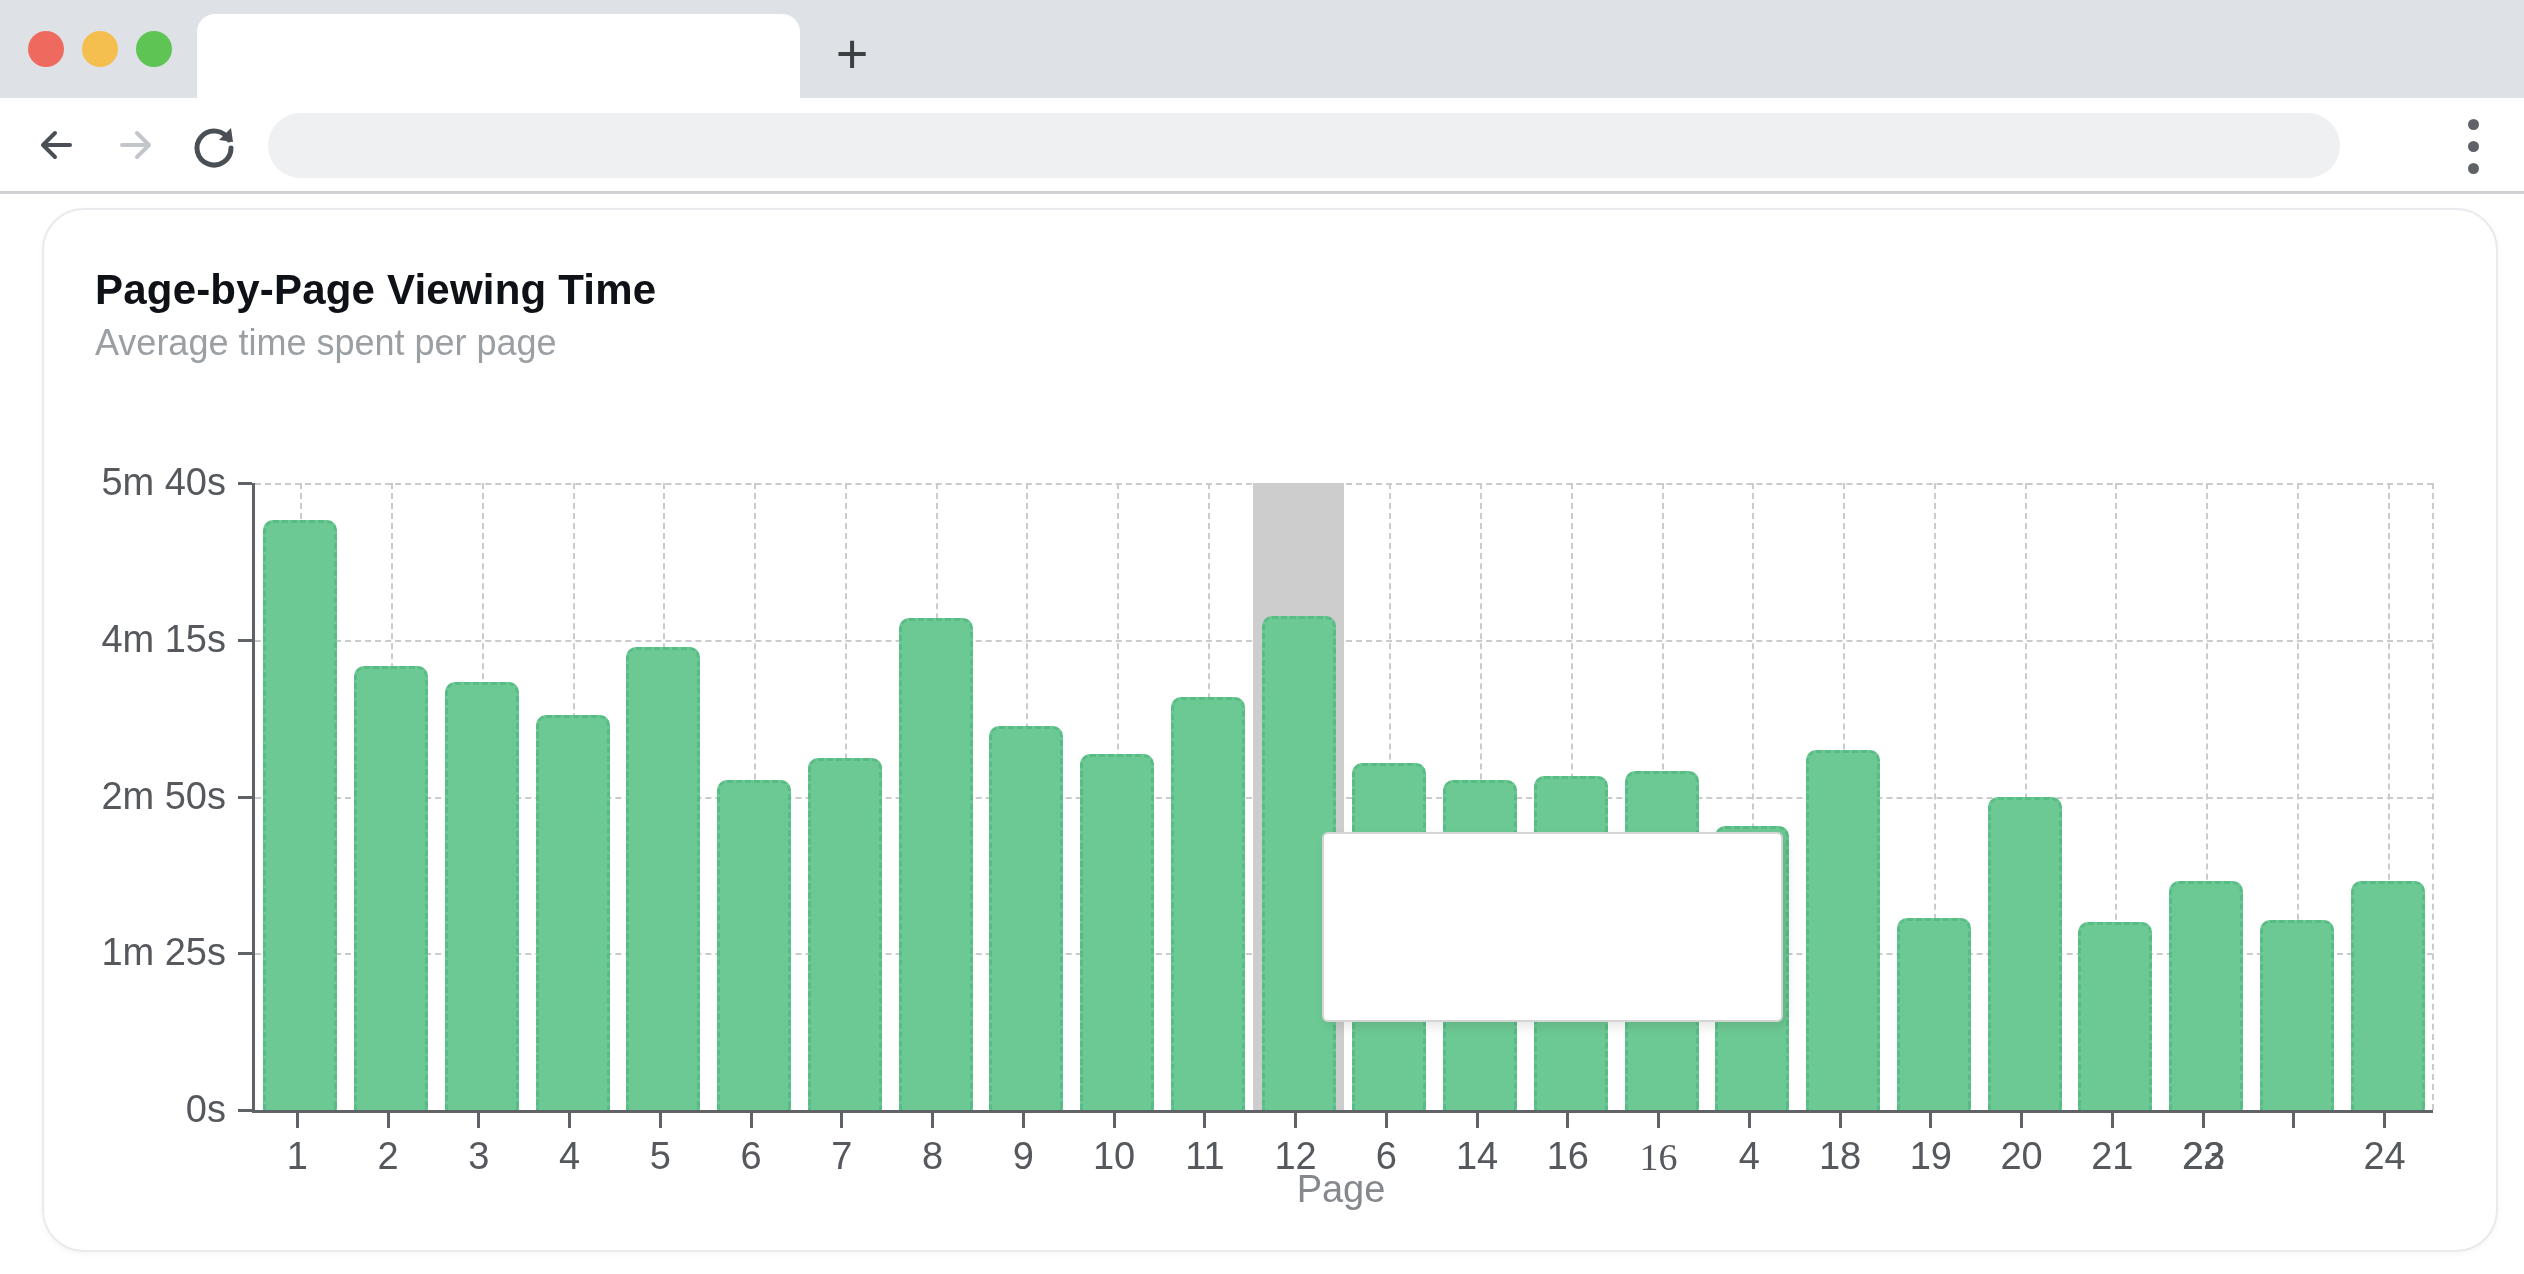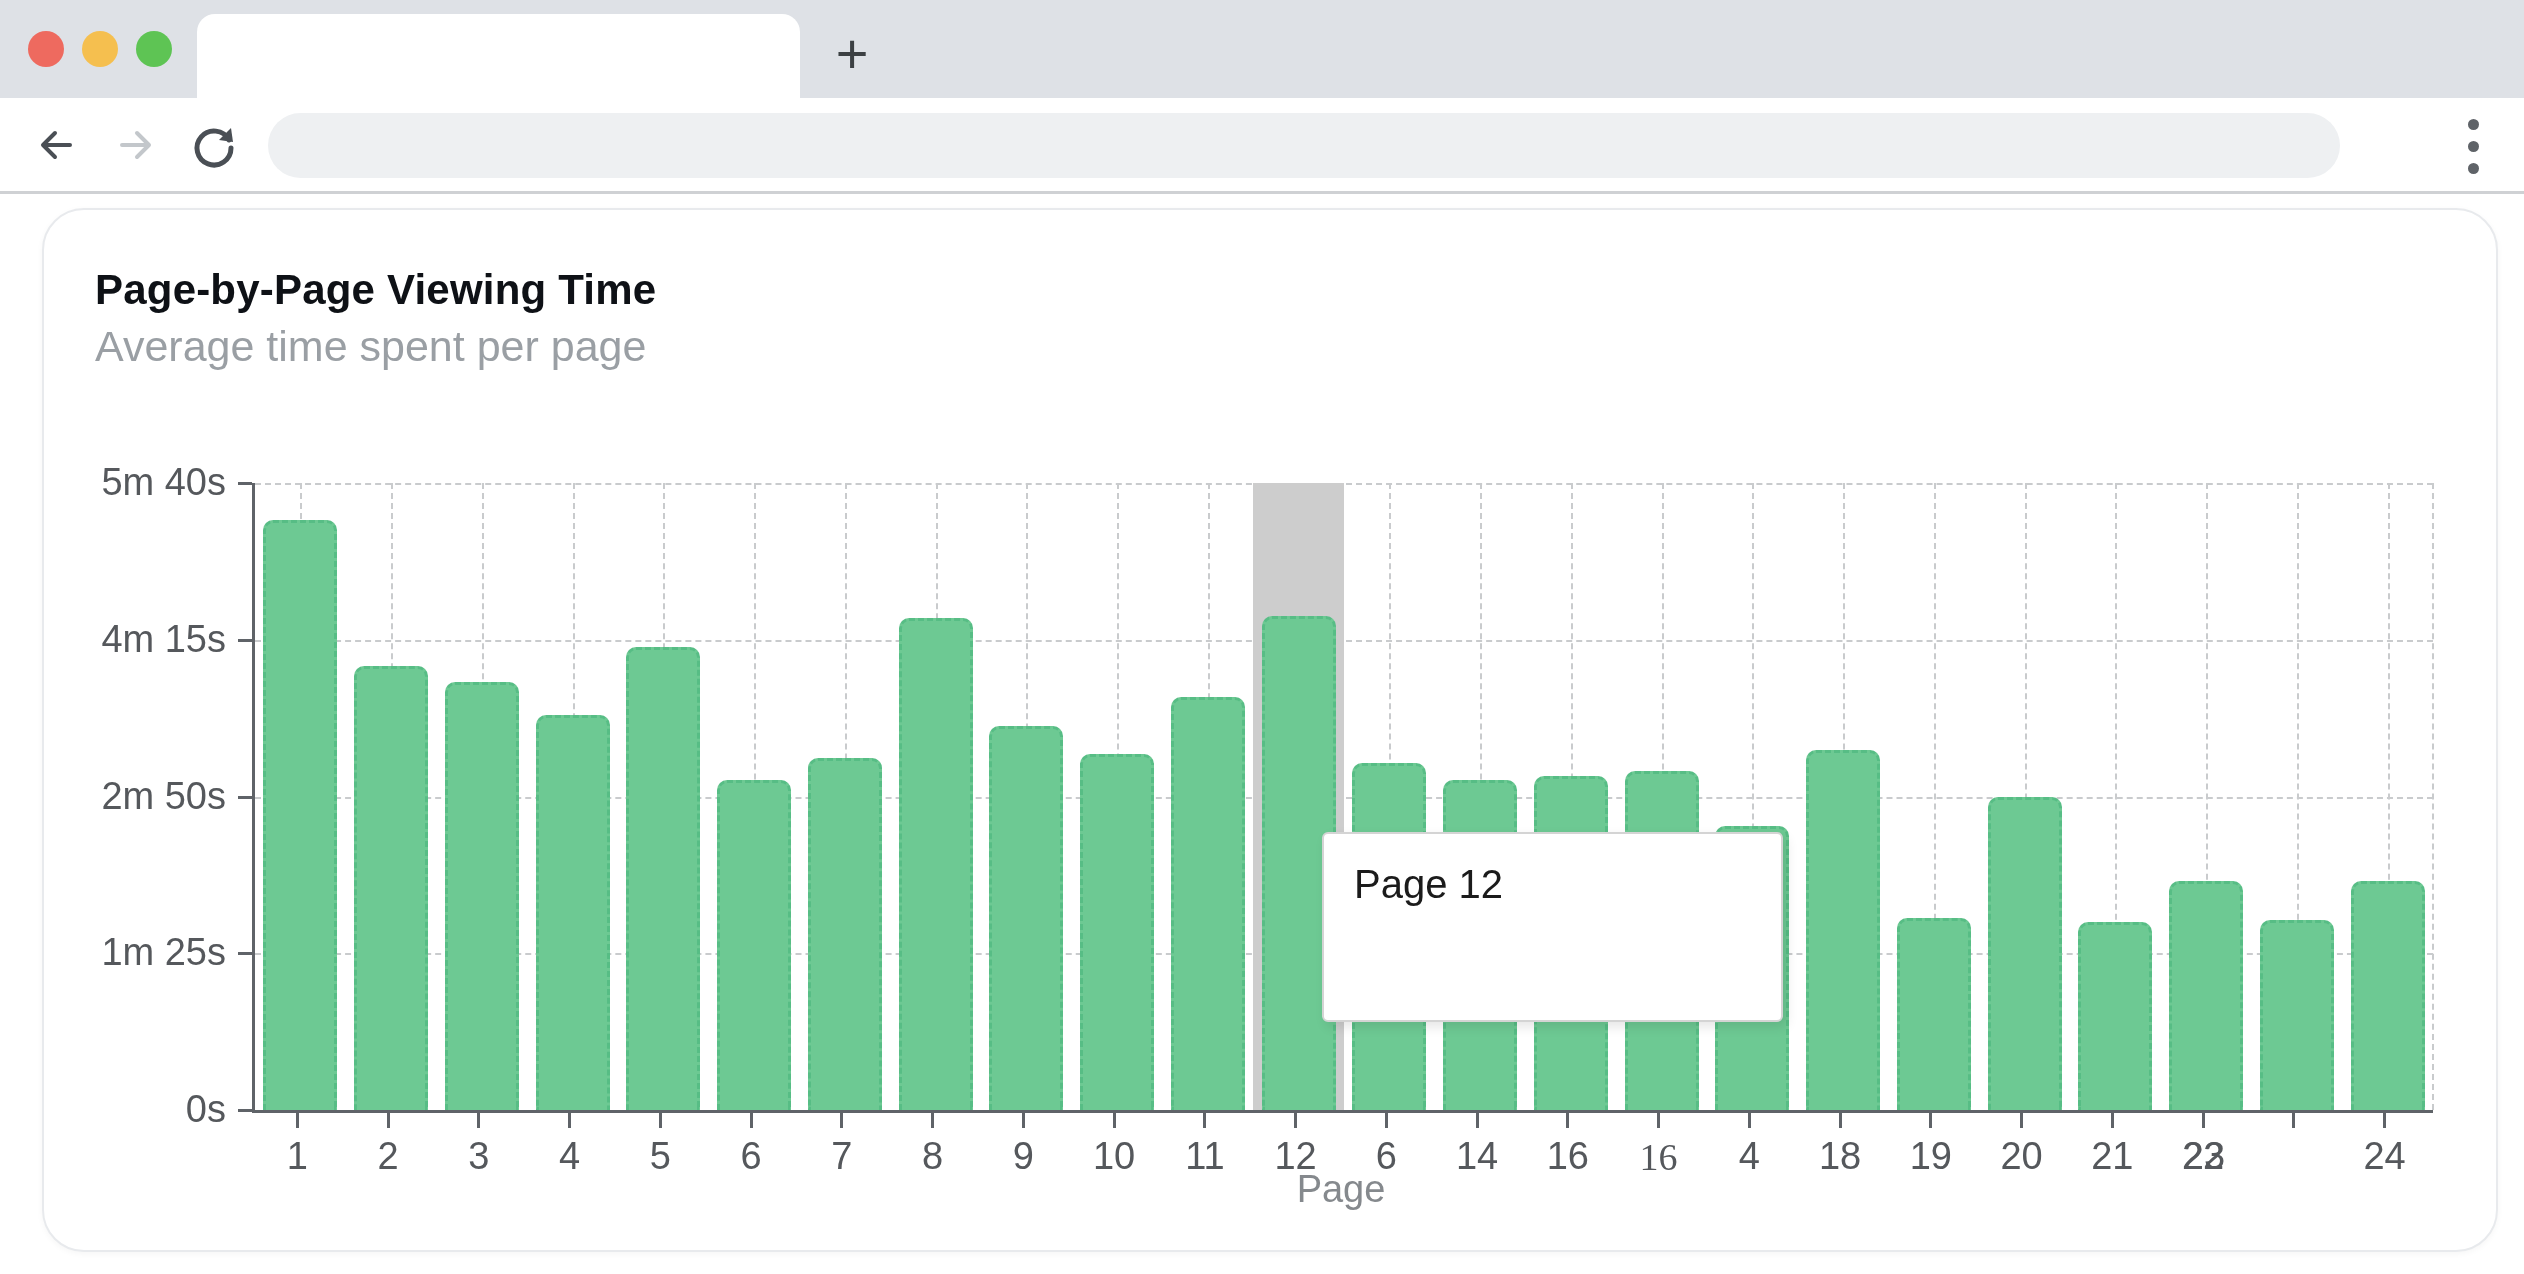--- a/index.html
+++ b/index.html
@@ -52,21 +52,21 @@
     position: absolute; left: 42px; top: 208px; width: 2456px; height: 1044px;
     background: #ffffff; border: 2px solid #e8eaed; border-radius: 42px;
     box-sizing: border-box; box-shadow: 0 2px 6px rgba(0,0,0,0.04);
   }
   .chart-title {
     position: absolute; left: 95px; top: 266px;
     font-size: 42px; font-weight: bold; color: #0e1116; letter-spacing: 0.2px;
   }
   .chart-subtitle {
     position: absolute; left: 95px; top: 322px;
-    font-size: 43px; color: #9a9fa4;
+    font-size: 36px; color: #9a9fa4;
   }
   
   #plot {
     position: absolute; left: 252px; top: 483px; width: 2178px; height: 627px;
     border-left: 3px solid #5f6368; border-bottom: 3px solid #5f6368;
     box-sizing: content-box;
   }
   .hgrid { position: absolute; left: 0; width: 100%; height: 0;
     border-top: 2px dashed #c9cbcd; z-index: 0; }
   .vgrid { position: absolute; top: 0; height: 100%; width: 0;
@@ -255,14 +255,13 @@
     <div class="xtick" style="left: 1949.62px;"></div>
     <div class="xlab" style="left: 1951.12px;">22</div>
     <div class="xtick" style="left: 2040.38px;"></div>
     <div class="xlab" style="left: 1952px;">23</div>
     <div class="xtick" style="left: 2131.12px;"></div>
     <div class="xlab" style="left: 2132.62px;">24</div>
   </div>
 <div class="xaxis-title">Page</div>
 
 <div class="tooltip">
-  <div class="tt-title">Page 12</div>
 </div>
 
 </body></html>

